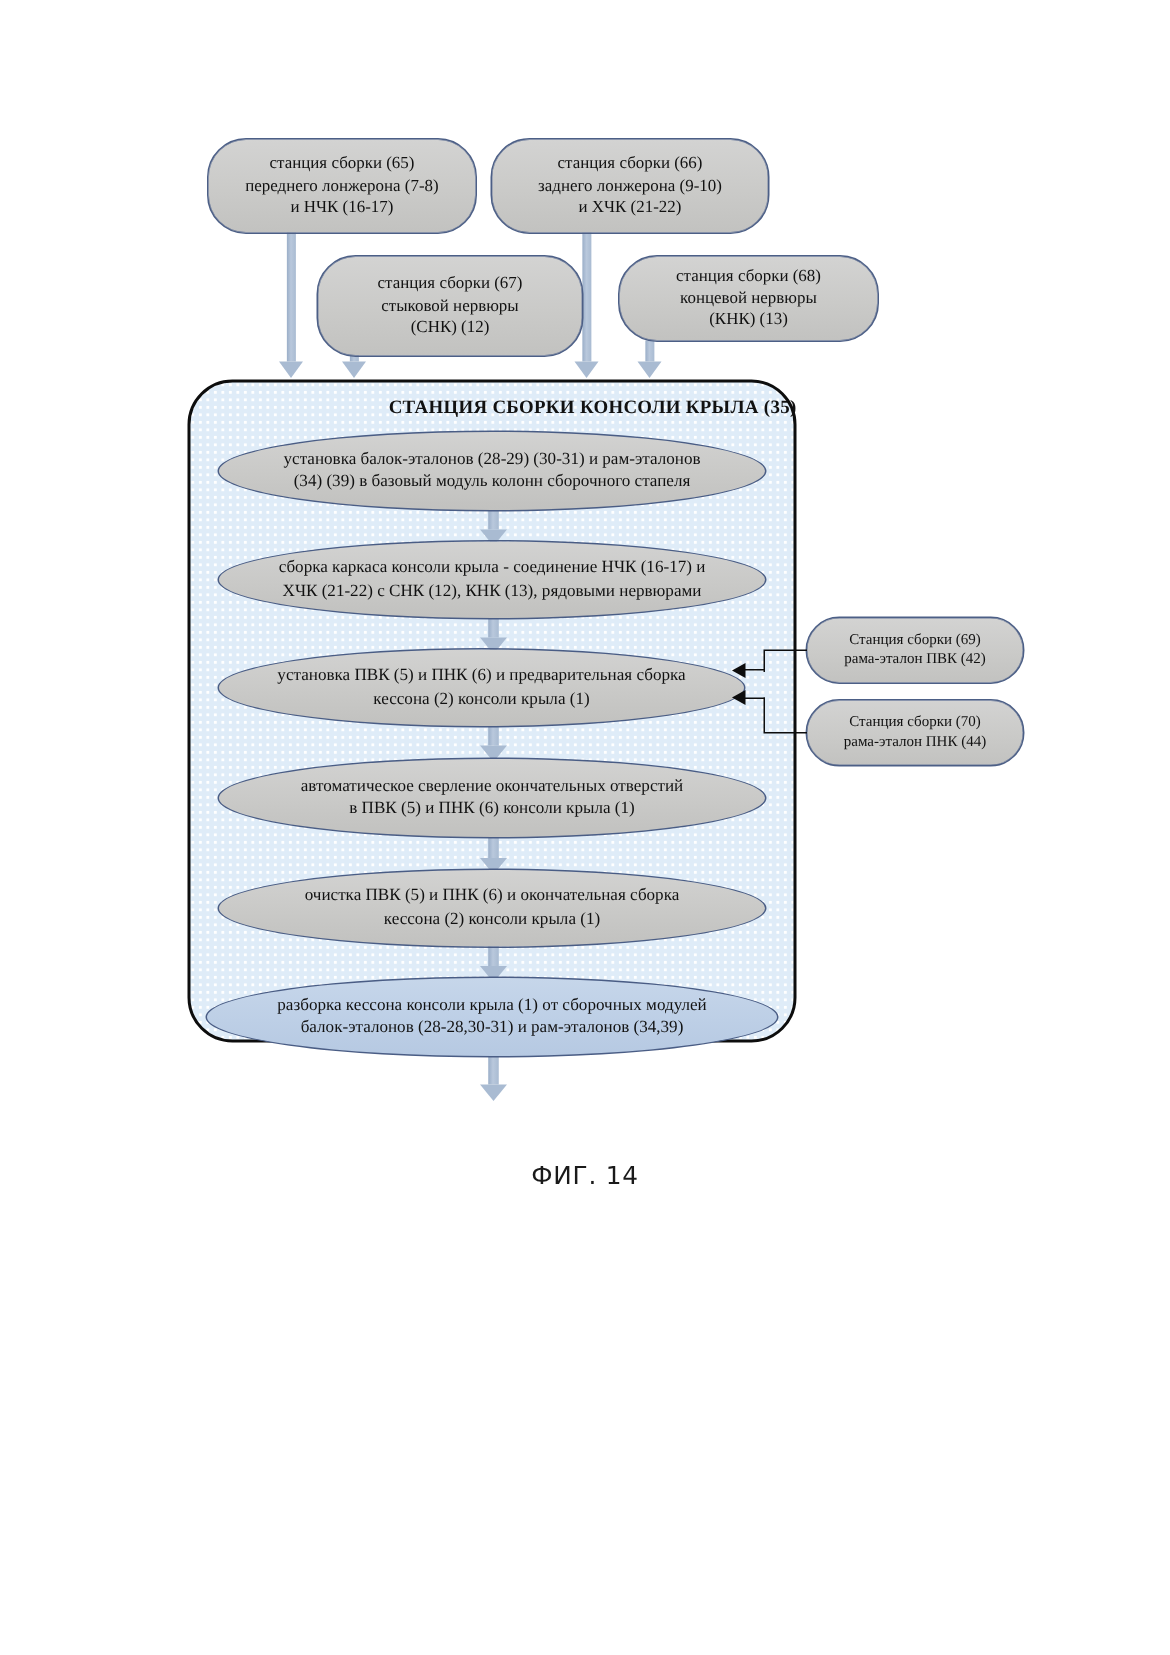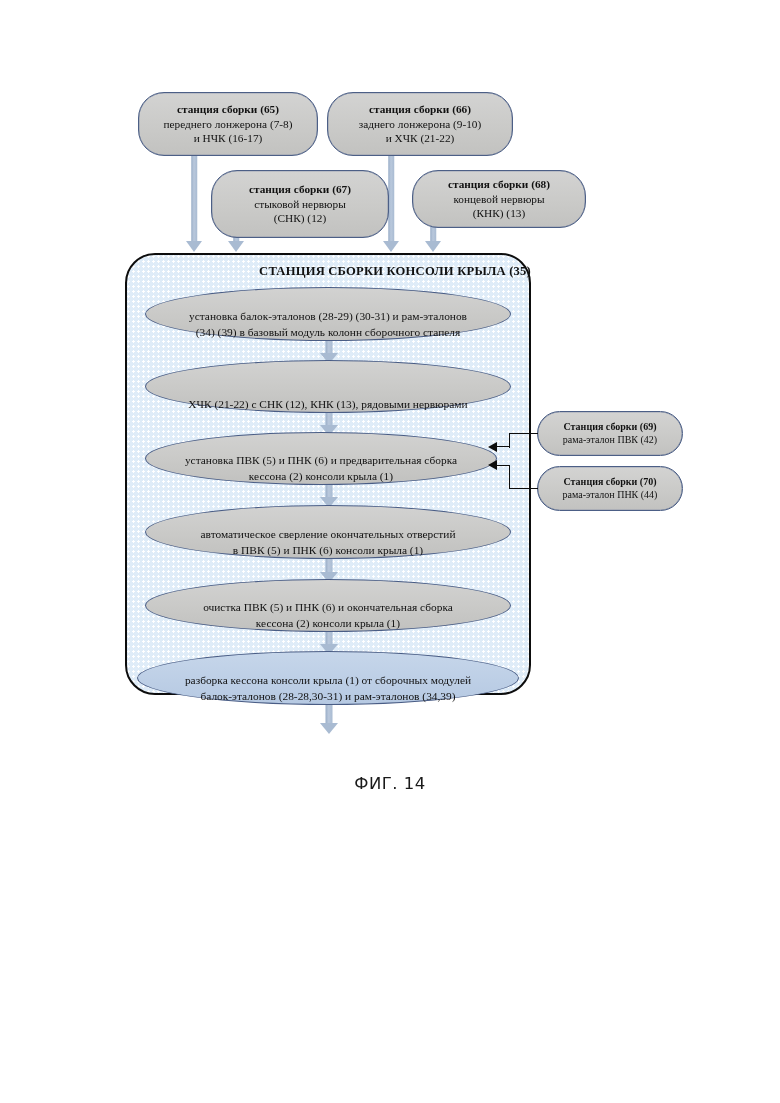--- a/index.html
+++ b/index.html
@@ -36,21 +36,21 @@
     text-align: center;
     color: #111;
     box-shadow: 0 0 0 0.3px #6b7a9c inset;
     z-index: 5;
   }
   .node .ln {
     display: block;
     line-height: 1.28;
     white-space: nowrap;
   }
-  .node .ln.b { font-weight: bold; }
+  .node .ln.b { font-weight: normal; }
 
   
   .top-node { font-size: 11.3px; }
   
   .side-node { font-size: 10px; border-radius: 24px; }
 
   
   .main-container {
     position: absolute;
     box-sizing: border-box;
@@ -76,21 +76,21 @@
   
   .step {
     position: absolute;
     box-sizing: border-box;
     border: 1.7px solid #4a5d85;
     border-radius: 50% / 50%;
     background: linear-gradient(to bottom, #d2d2d1 0%, #c9c9c7 55%, #c1c1bf 100%);
     display: flex;
     flex-direction: column;
     align-items: center;
-    justify-content: flex-end;
+    justify-content: center;
     text-align: center;
     font-size: 11.4px;
     color: #111;
     z-index: 6;
   }
   .step.blueish {
     background: linear-gradient(to bottom, #c6d6ea 0%, #bdcfe6 55%, #b6c9e2 100%);
   }
   .step .ln {
     display: block;
@@ -253,20 +253,21 @@
   <div class="conn" style="left:508.5px; top:465px; width:1.8px; height:24px;"></div>
   <div class="conn" style="left:496px; top:464.5px; width:14px; height:1.8px;"></div>
   <div class="conn-head" style="left:488px; top:460.4px;"></div>
 
   <div class="step" style="left:145px; top:287px; width:366px; height:54px;">
     <span class="ln">установка балок-эталонов (28-29) (30-31) и рам-эталонов</span>
     <span class="ln">(34) (39) в базовый модуль колонн сборочного стапеля</span>
   </div>
 
   <div class="step" style="left:145px; top:360px; width:366px; height:53px;">
+    <span class="ln">сборка каркаса консоли крыла - соединение НЧК (16-17) и</span>
     <span class="ln">ХЧК (21-22) с СНК (12), КНК (13), рядовыми нервюрами</span>
   </div>
 
   <div class="step" style="left:145px; top:432px; width:352px; height:53px;">
     <span class="ln">установка ПВК (5) и ПНК (6) и предварительная сборка</span>
     <span class="ln">кессона (2) консоли крыла (1)</span>
   </div>
 
   <div class="step" style="left:145px; top:505px; width:366px; height:54px;">
     <span class="ln">автоматическое сверление окончательных отверстий</span>

